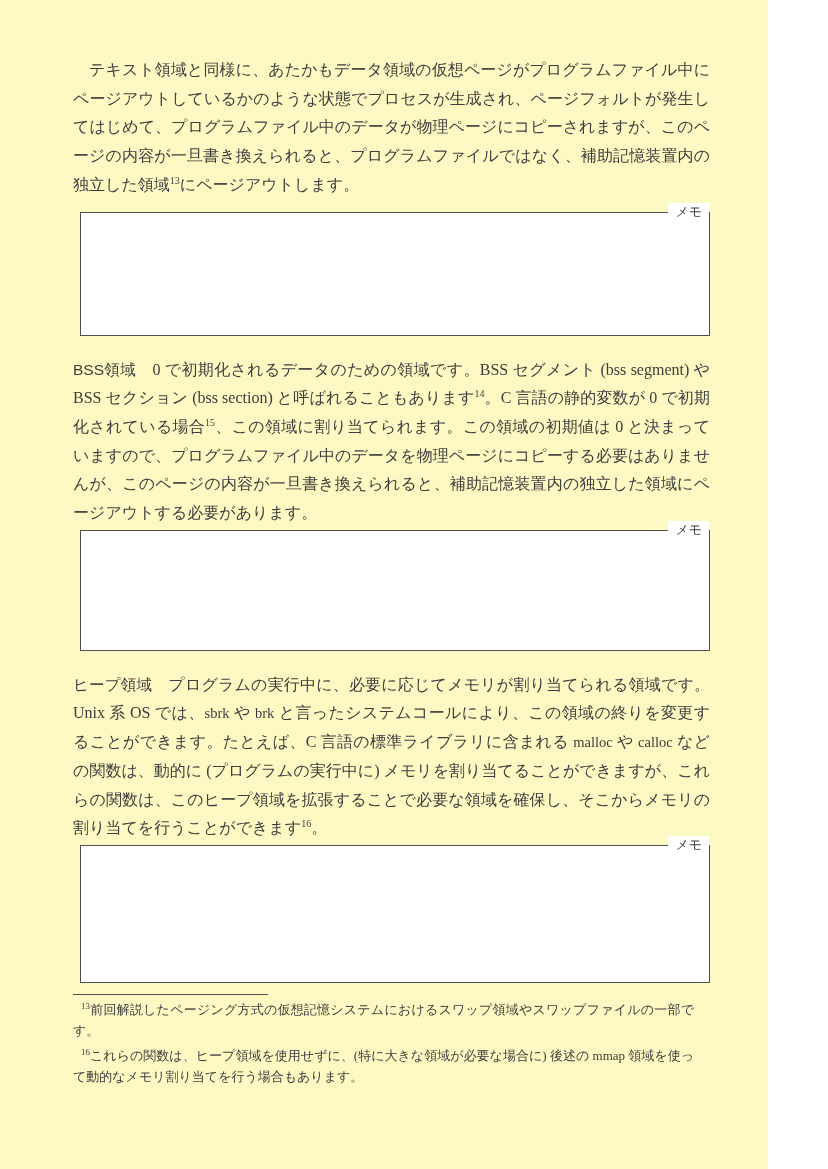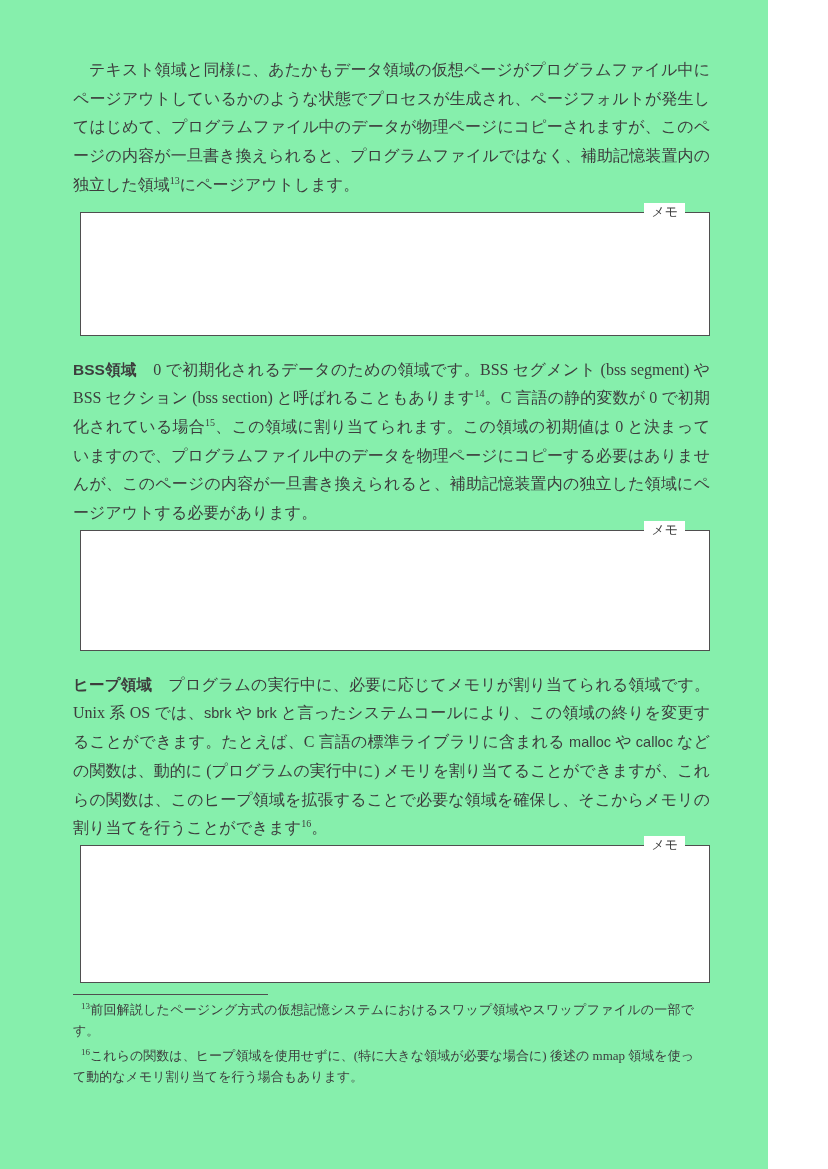--- a/index.html
+++ b/index.html
@@ -1,19 +1,19 @@
 <!DOCTYPE html>
 <html><head>
 <meta charset="utf-8">
 <style>
   html,body { margin:0; padding:0; background:#ffffff; }
   .page {
     position:relative;
     width:768px; height:1169px;
-    background:#86efac;
+    background:#fef9c3;
     overflow:hidden;
     font-family:"Liberation Serif","DejaVu Serif",serif;
     color:#3d3d3d;
   }
   .content {
     position:absolute;
     left:73px; top:0;
     width:637px;
   }
   .body-para {
@@ -21,41 +21,41 @@
     font-size:16px;
     line-height:28.7px;
     text-align:justify;
   }
   .p1 { margin-top:56px; text-indent:16px; }
   .p2 { margin-top:20px; }
   .p3 { margin-top:20px; }
   .seg-n { }
   .seg-b {
     font-family:"Liberation Sans","DejaVu Sans",sans-serif;
-    font-weight:bold;
+    font-weight:normal;
     font-size:15.5px;
   }
   .seg-tt {
-    font-family:Liberation Sans, sans-serif;
+    font-family:Liberation Serif, serif;
     font-size:14.5px;
   }
   sup.seg-sup { font-size:10px; line-height:0; vertical-align:super; }
   .fn sup.seg-sup { font-size:9px; }
   .memo-box {
     position:relative;
     margin-left:7px;
     border:1px solid #4f4f4f;
     background:#ffffff;
   }
   .box1 { margin-top:12px; height:122px; }
   .box2 { margin-top:2px;  height:119px; }
   .box3 { margin-top:2px;  height:136px; }
   .memo-label {
     position:absolute;
-    top:-10px; right:24px;
+    top:-10px; right:0;
     background:#ffffff;
     padding:0 7px;
     font-size:13px;
     color:#3d3d3d;
     font-family:"Liberation Serif","DejaVu Serif",serif;
   }
   .footnote-rule {
     margin-top:11px;
     width:195px; height:1px;
     background:#4f4f4f;

